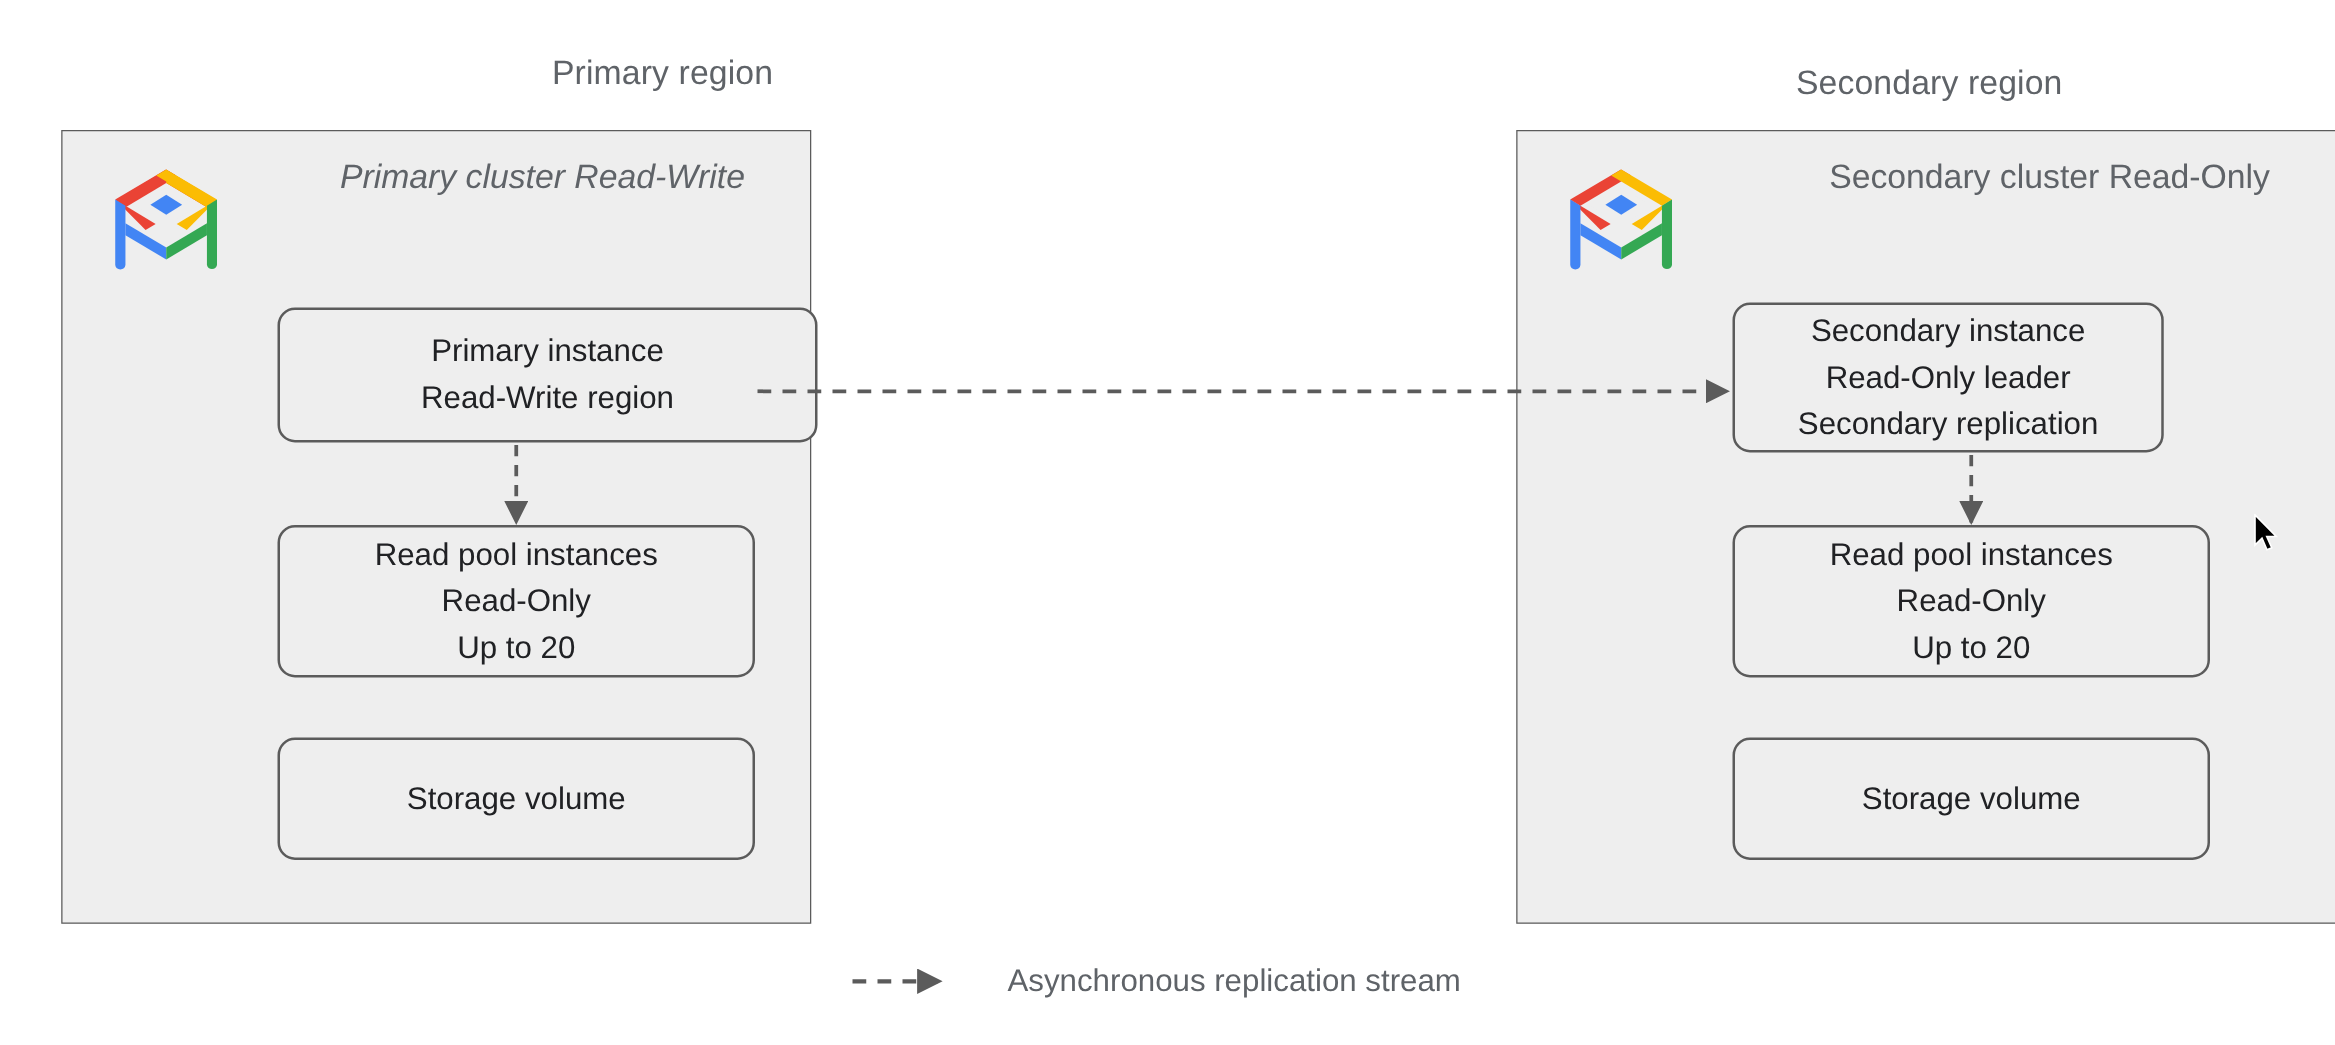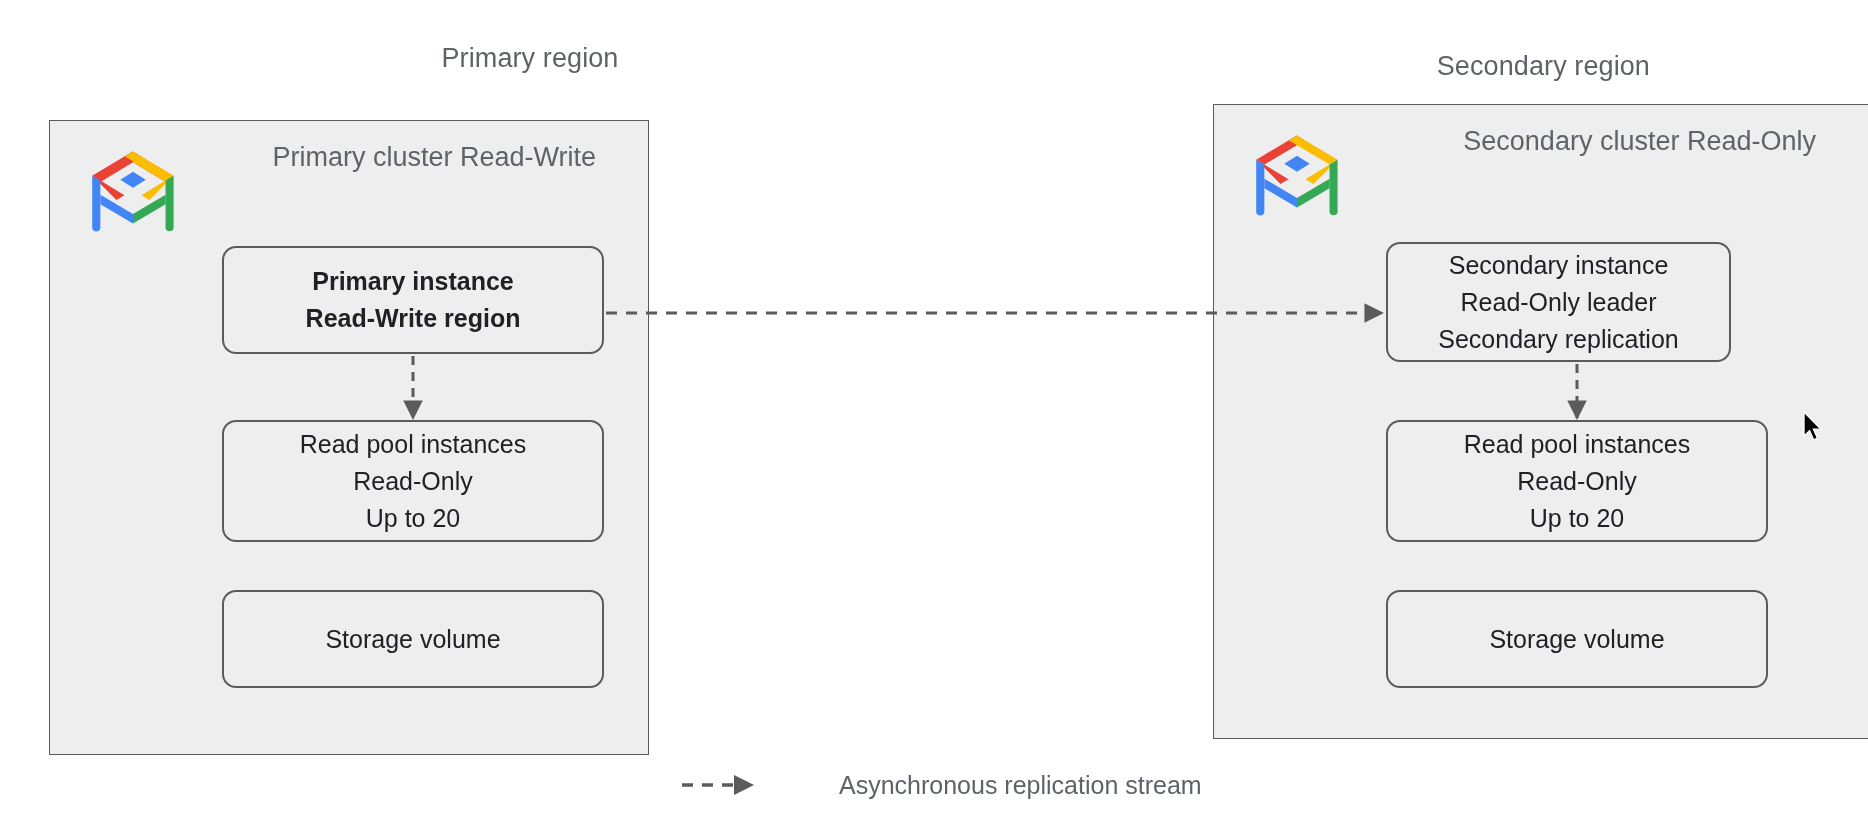--- a/index.html
+++ b/index.html
@@ -47,23 +47,24 @@
 
   
   .cluster-box {
     position: absolute;
     background: #eeeeee;
     border: 1.6px solid #5b5b5b;
     box-sizing: border-box;
   }
   #cluster-primary {
     left: 49px;
-    top: 120px;
+    top: 104px;
     width: 600px;
     height: 635px;
+    font-style: italic;
   }
   #cluster-secondary {
     left: 1213px;
     top: 104px;
     width: 656px;
     height: 635px;
   }
 
   .cluster-header {
     position: absolute;
@@ -97,37 +98,36 @@
     align-items: center;
     justify-content: center;
     color: #202124;
     font-size: 25px;
     line-height: 37px;
     text-align: center;
     white-space: nowrap;
   }
   .node-box .line { display: block; }
 
-  #primary-instance-box   { left: 222px; top: 246px; width: 382px; height: 108px; font-weight: bold; }
+  #primary-instance-box   { left: 222px; top: 246px; width: 432px; height: 108px; }
   #primary-readpool-box   { left: 222px; top: 420px; width: 382px; height: 122px; }
   #primary-storage-box    { left: 222px; top: 590px; width: 382px; height: 98px; }
 
   #secondary-instance-box { left: 1386px; top: 242px; width: 345px; height: 120px; }
   #secondary-readpool-box { left: 1386px; top: 420px; width: 382px; height: 122px; }
   #secondary-storage-box  { left: 1386px; top: 590px; width: 382px; height: 98px; }
 
   
   #legend {
     position: absolute;
     left: 680px;
     top: 770px;
     display: flex;
     align-items: center;
     height: 30px;
-    gap: 33px;
   }
   #legend-arrow-sample {
     width: 90px;
     height: 22px;
     position: relative;
     margin-right: 36px;
   }
   #legend-label {
     font-size: 25px;
     color: #5f6368;

